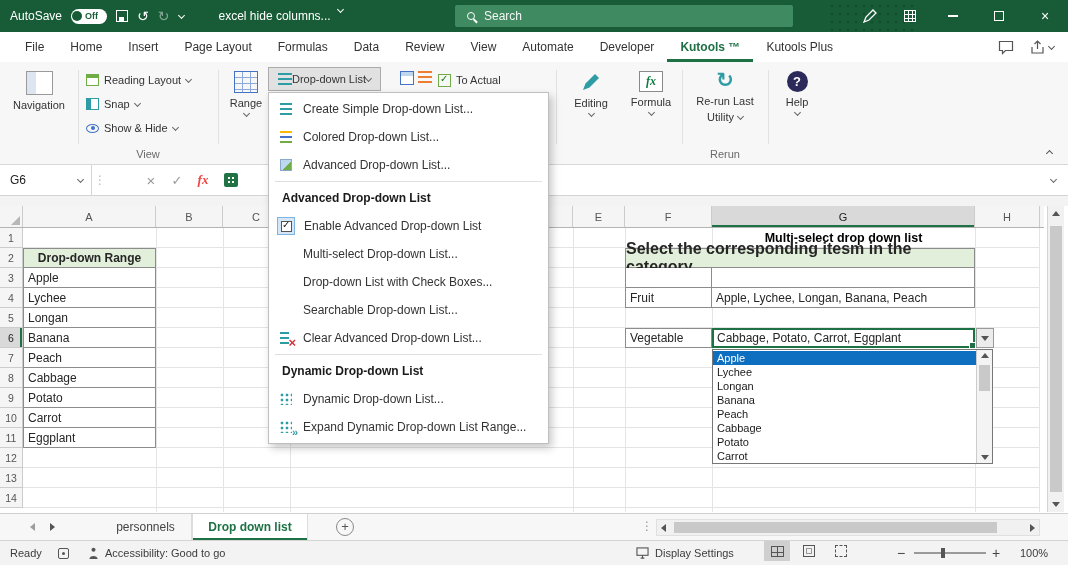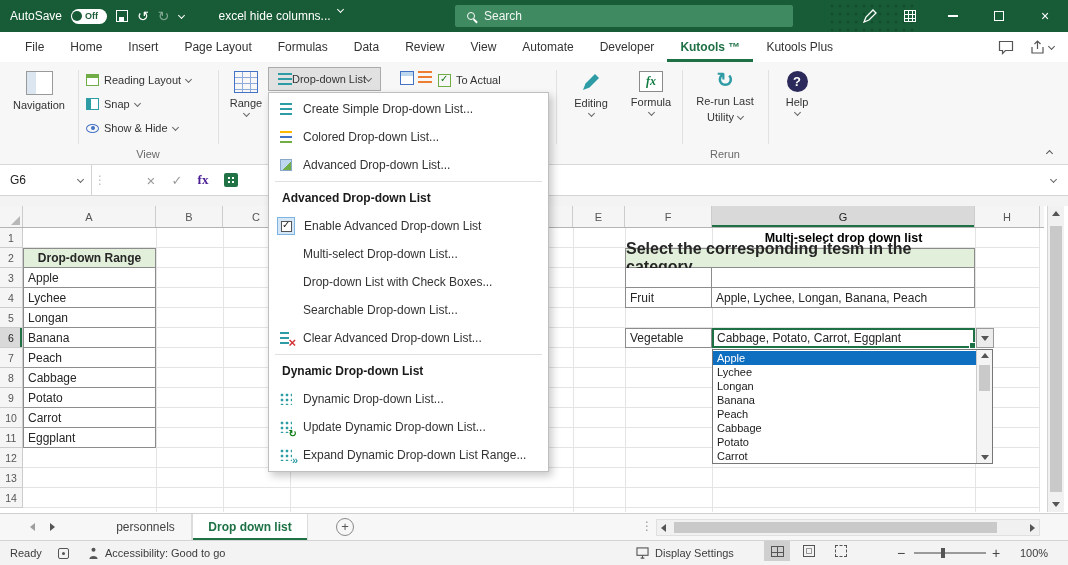--- a/index.html
+++ b/index.html
@@ -87,21 +87,21 @@
 
   
   .fbar{position:absolute;left:0;top:165px;width:100%;height:31px;background:#fff;border-bottom:1px solid #d4d4d4;display:flex;align-items:stretch}
   .namebox{width:92px;border-right:1px solid #d4d4d4;display:flex;align-items:center;justify-content:space-between;padding:0 8px 0 10px;font-size:12px;color:#222}
   .fdots{width:16px;display:flex;align-items:center;justify-content:center;color:#bbb}
   .fdots::after{content:"⋮"}
   .fspacer{width:30px}
   .fbtn{width:26px;display:flex;align-items:center;justify-content:center;color:#999;font-size:13px}
   .fbtn.x::after{content:"×";font-size:15px}
   .fbtn.ok::after{content:"✓"}
-  .fbtn.fx{color:#4c1d95;font-family:"Liberation Serif","DejaVu Serif",serif;font-weight:700}
+  .fbtn.fx{font-style:italic;color:#ef4444;font-family:"Liberation Serif","DejaVu Serif",serif;font-weight:700}
   .kicon{width:14px;height:14px;background:#217346;border-radius:2px;align-self:center;margin:0 8px;position:relative}
   .kicon::after{content:"";position:absolute;inset:3px;background:radial-gradient(circle at 2px 2px,#fff 1px,transparent 1.4px);background-size:4px 4px}
   .fexpand{width:30px;display:flex;align-items:center;justify-content:center;color:#666}
   .gapstrip{position:absolute;left:0;top:196px;width:100%;height:10px;background:#f3f3f3}
 
   
   .colrow{position:absolute;left:0;top:206px;width:1044px;height:22px;background:#f5f5f5;border-bottom:1px solid #b4b4b4}
   .corner{position:absolute;left:0;top:0;width:23px;height:21px;border-right:1px solid #ccc;background:#f5f5f5}
   .corner::after{content:"";position:absolute;right:2px;bottom:2px;border-left:9px solid transparent;border-bottom:9px solid #b8b8b8}
   .ch{position:absolute;top:0;height:21px;display:flex;align-items:center;justify-content:center;font-size:11px;color:#555;border-right:1px solid #ccc}
@@ -455,24 +455,20 @@
       <span class="mi mi-clear"></span>
       <span>Clear Advanced Drop-down List...</span>
     </div>
     <div class="m-sep"></div>
     <div class="m-hdr">Dynamic Drop-down List</div>
     <div class="m-item">
       <span class="mi mi-grid"></span>
       <span>Dynamic Drop-down List...</span>
     </div>
     <div class="m-item">
-      <span class="mi mi-grid mi-update"></span>
-      <span>Update Dynamic Drop-down List...</span>
-    </div>
-    <div class="m-item">
       <span class="mi mi-grid mi-expand"></span>
       <span>Expand Dynamic Drop-down List Range...</span>
     </div>
   </div>
 
   <div class="vscroll">
     <span class="vs-up">
         <span class="tri-u"></span>
       </span>
     <span class="vs-thumb"></span>

